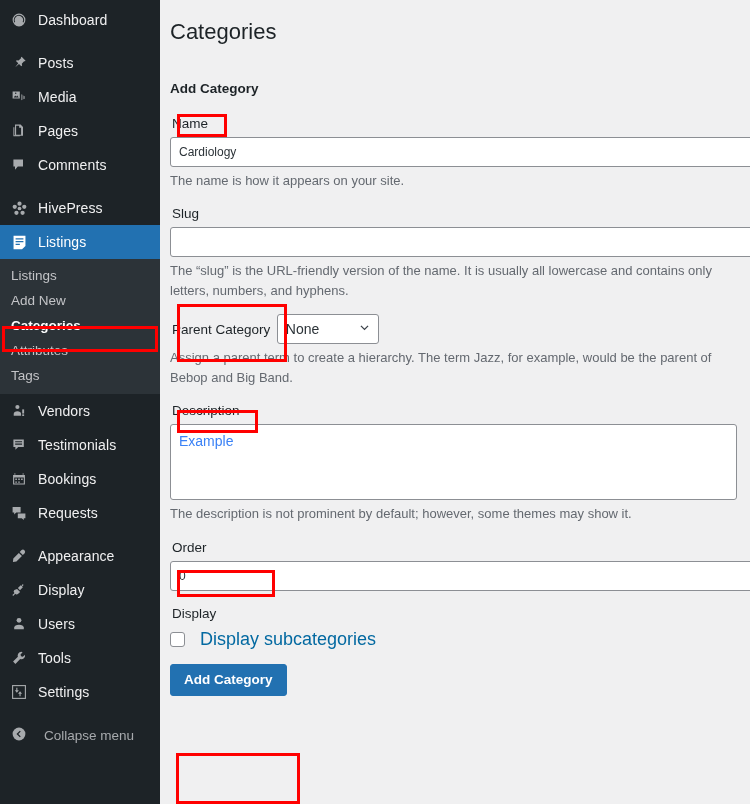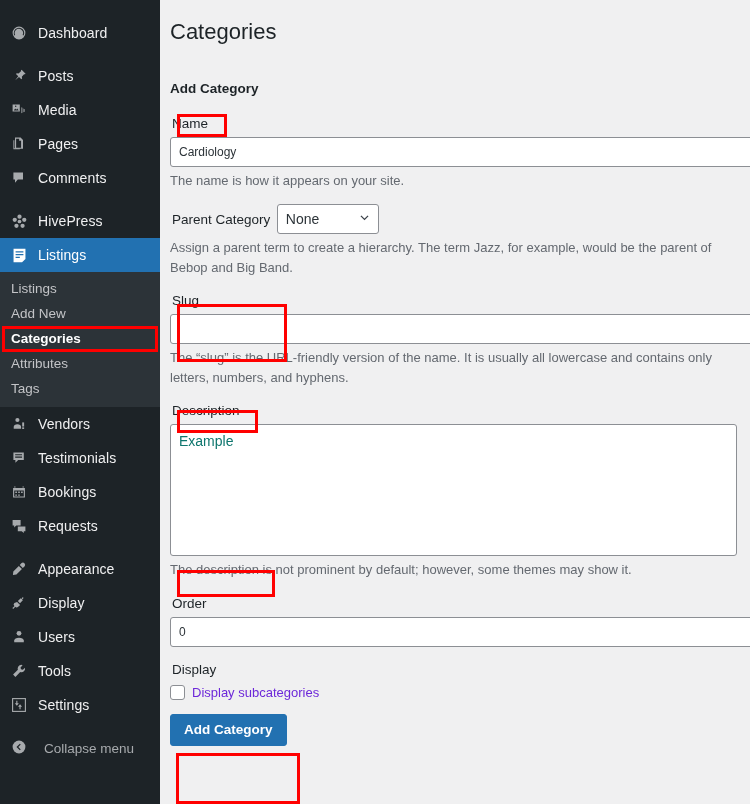--- a/index.html
+++ b/index.html
@@ -10,21 +10,21 @@
     overflow: hidden;
   }
   .app { position: relative; width: 750px; height: 804px; display: flex; }
 
   
   .sidebar {
     width: 160px; height: 804px;
     background: #1d2327;
     flex: 0 0 160px;
     position: relative;
-    padding-top: 16px;
+    padding-top: 3px;
   }
   .menu-item {
     display: flex; align-items: center;
     height: 34px;
     padding-left: 9px;
     color: #f0f0f1;
     font-size: 14px;
     position: relative;
   }
   .menu-item .mlabel { margin-left: 9px; white-space: nowrap; letter-spacing: .1px; }
@@ -128,25 +128,25 @@
   }
   .select-arrow {
     position: absolute; right: 8px; top: 50%;
     transform: translateY(-50%);
     pointer-events: none;
     color: #3c434a;
   }
   textarea.desc-input {
     display: block;
     width: 567px;
-    height: 132px;
+    height: 76px;
     padding: 6px 8px;
     font-size: 14px;
     font-family: "Liberation Sans", sans-serif;
-    color: #0f766e;
+    color: #3b82f6;
     background: #fff;
     border: 1px solid #8c8f94;
     border-radius: 3px;
     resize: none;
     outline: none;
     line-height: 1.5;
   }
   
   .icon-select {
     width: 600px;
@@ -162,21 +162,21 @@
   }
   .icon-select .heart { color: #1d2327; font-size: 12px; margin-right: 7px; }
   .checkbox-row { display: flex; align-items: center; margin-top: 5px; }
   .checkbox {
     width: 15px; height: 15px;
     border: 1px solid #8c8f94;
     border-radius: 3px;
     background: #fff;
     flex: 0 0 15px;
   }
-  .checkbox-label { font-size: 13px; color: #6d28d9; margin-left: 7px; }
+  .checkbox-label { font-size: 18px; color: #0369a1; margin-left: 15px; }
   .primary-btn {
     display: inline-block;
     background: #2271b1;
     color: #fff;
     border: 1px solid #2271b1;
     border-radius: 3px;
     font-size: 13.5px;
     font-weight: bold;
     font-family: "Liberation Sans", sans-serif;
     padding: 7px 13px;
@@ -385,44 +385,44 @@
   <main class="main">
 
     <h1 class="page-title">Categories</h1>
 
     <h2 class="section-heading">Add Category</h2>
 
     <div class="field">
       <label class="field-label">Name</label>
       <input class="text-input" type="text" value="Cardiology" style="">
       <p class="help-text">The name is how it appears on your site.</p>
+    </div>
+
+    <div class="field">
+      <label class="field-label">Slug</label>
+      <input class="text-input" type="text" value="" style="">
+      <p class="help-text">The “slug” is the URL-friendly version of the name. It is usually all lowercase and contains only letters, numbers, and hyphens.</p>
     </div>
 
     <div class="field">
       <label class="field-label">Parent Category</label>
       <div class="select-wrap">
         <div class="select-box">
           <span>None</span>
         </div>
         <span class="select-arrow">
           <svg width="13" height="13" viewBox="0 0 20 20" fill="none" stroke="currentColor" stroke-width="2">
               <path d="M4.5 7.5L10 13l5.5-5.5"></path>
             </svg>
         </span>
       </div>
       <p class="help-text">Assign a parent term to create a hierarchy. The term Jazz, for example, would be the parent of Bebop and Big Band.</p>
     </div>
 
     <div class="field">
-      <label class="field-label">Slug</label>
-      <input class="text-input" type="text" value="" style="">
-      <p class="help-text">The “slug” is the URL-friendly version of the name. It is usually all lowercase and contains only letters, numbers, and hyphens.</p>
-    </div>
-
-    <div class="field">
       <label class="field-label">Description</label>
       <textarea class="desc-input" style="">Example</textarea>
       <p class="help-text">The description is not prominent by default; however, some themes may show it.</p>
     </div>
 
 
     <div class="field" style="margin-top:4px">
       <label class="field-label">Order</label>
       <input class="text-input" type="text" value="0" style="">
     </div>

